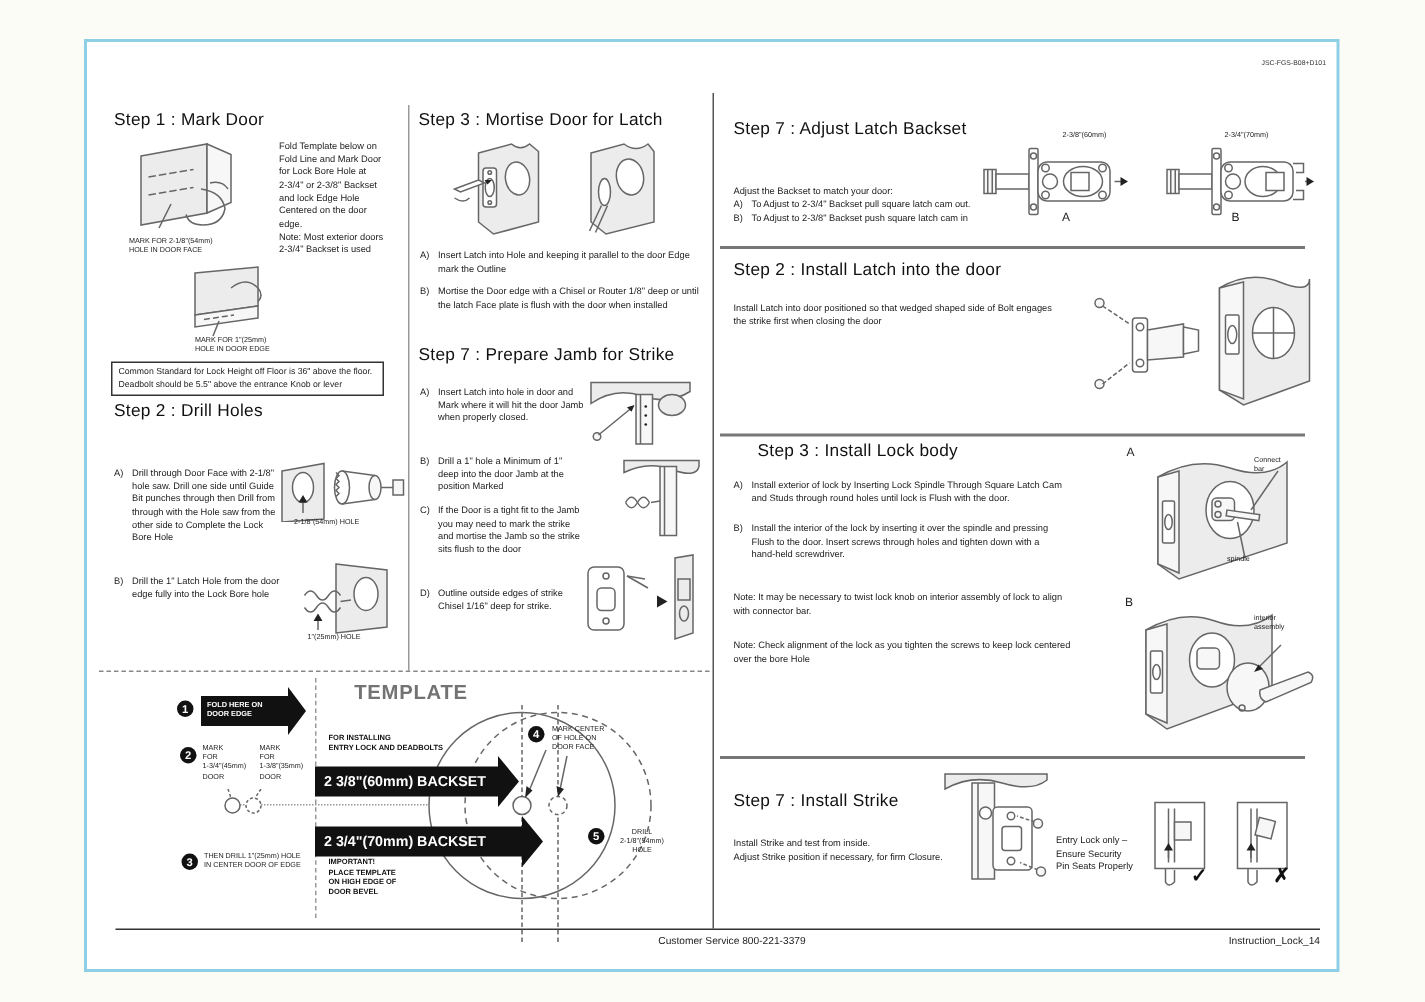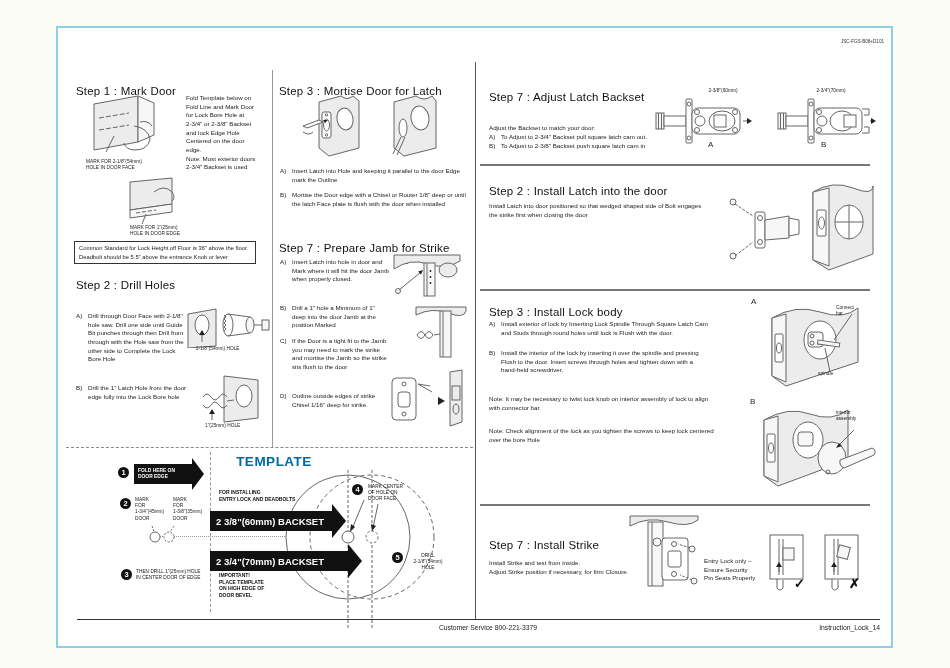--- a/index.html
+++ b/index.html
@@ -1,21 +1,21 @@
 <!DOCTYPE html>
 <html><head>
 <meta charset="utf-8">
 <style>
   html,body{margin:0;padding:0;}
   body{width:950px;height:668px;background:#fcfcf7;font-family:"Liberation Sans",sans-serif;color:#1a1a1a;position:relative;overflow:hidden;}
   .page{position:absolute;left:56px;top:26px;width:837px;height:622px;background:#fff;border:2px solid #8ecfe6;box-sizing:border-box;}
   .abs{position:absolute;}
   .t{white-space:pre-line;}
   .title{font-size:15px;font-weight:bold;text-decoration:underline;text-underline-offset:3px;text-align:center;letter-spacing:.2px;color:#111;}
-  .hstep{font-size:11.5px;color:#111;letter-spacing:.2px;margin-top:11px;}
+  .hstep{font-size:11.5px;color:#111;letter-spacing:.2px;}
   .body6s{font-size:6.2px;line-height:1.4;color:#222;}
   .li{display:flex;}
   .li .mk{flex:0 0 12px;}
   .tiny{font-size:4.8px;line-height:1.3;color:#222;}
   .tinyb{font-size:5px;font-weight:bold;line-height:1.3;color:#111;}
   .lbl8{font-size:8px;color:#222;}
   .badge{width:11px;height:11px;border-radius:50%;background:#111;color:#fff;font-size:7.5px;font-weight:bold;text-align:center;line-height:11px;}
   .vline{width:1px;background:#999;}
   .vlinedk{width:1px;background:#555;}
   .hrule{height:2px;background:#777;}
@@ -224,21 +224,21 @@
   <svg class="abs d" style="left:88px;top:498px;" width="42" height="22" viewBox="0 0 42 22">
     <line x1="6" y1="0" x2="8" y2="6" stroke-dasharray="2 1.5" stroke="#888"></line>
     <line x1="28" y1="0" x2="24" y2="6" stroke-dasharray="2 1.5" stroke="#888"></line>
     <circle class="fw" cx="9" cy="11" r="5"></circle>
     <circle class="fw" cx="23" cy="11" r="5" stroke-dasharray="2 1.5"></circle>
   </svg>
   <div class="abs badge" style="left:63px;top:541px;">3</div>
   <div class="abs tiny t" style="left:78px;top:541px;width:80px;">THEN DRILL 1"(25mm) HOLE
 IN CENTER DOOR OF EDGE</div>
 
-  <div class="abs" style="left:160px;top:426px;width:112px;text-align:center;font-size:13.5px;font-weight:bold;letter-spacing:.5px;color:#0369a1;">TEMPLATE</div>
+  <div class="abs" style="left:160px;top:426px;width:112px;text-align:center;font-size:13.5px;font-weight:bold;letter-spacing:.5px;color:#737373;">TEMPLATE</div>
   <div class="abs tinyb t" style="left:161px;top:461px;width:90px;">FOR INSTALLING
 ENTRY LOCK AND DEADBOLTS</div>
 
   <svg class="abs d" style="left:220px;top:440px;" width="212" height="164" viewBox="0 0 212 164">
     <circle class="fw" cx="70" cy="69" r="62"></circle>
     <circle cx="94" cy="69" r="62" stroke-dasharray="4 3"></circle>
     <line x1="70" y1="2" x2="70" y2="160" stroke-dasharray="3 2" stroke="#999"></line>
     <line x1="94" y1="2" x2="94" y2="160" stroke-dasharray="3 2" stroke="#999"></line>
     <circle class="fw" cx="70" cy="69" r="6"></circle>
     <circle class="fw" cx="94" cy="69" r="6" stroke-dasharray="2.5 2"></circle>
@@ -343,21 +343,21 @@
     <circle cx="35" cy="42" r="2.5"></circle>
       <circle cx="35" cy="66" r="2.5"></circle>
     <polygon class="fl" points="40,44 64,40 64,62 40,64"></polygon>
     <polygon class="fw" points="64,42 74,44 74,58 64,60"></polygon>
     <circle class="fl" cx="8" cy="26" r="3"></circle>
     <line x1="10" y1="28" x2="28" y2="40" stroke-width="2" stroke-dasharray="3 1.5"></line>
     <circle class="fl" cx="8" cy="80" r="3"></circle>
     <line x1="10" y1="80" x2="28" y2="66" stroke-width="2" stroke-dasharray="3 1.5"></line>
   </svg>
 
-  <div class="abs hstep" style="left:431px;top:267px;">Step 3 : Install Lock body</div>
+  <div class="abs hstep" style="left:447px;top:267px;">Step 3 : Install Lock body</div>
   <div class="abs body6s li" style="left:431px;top:292px;width:260px;">
     <span class="mk">A)</span>
     <span class="t">Install exterior of lock by Inserting Lock Spindle Through Square Latch Cam
 and Studs through round holes until lock is Flush with the door.</span>
   </div>
   <div class="abs body6s li" style="left:431px;top:321px;width:260px;">
     <span class="mk">B)</span>
     <span class="t">Install the interior of the lock by inserting it over the spindle and pressing
 Flush to the door. Insert screws through holes and tighten down with a
 hand-held screwdriver.</span>

